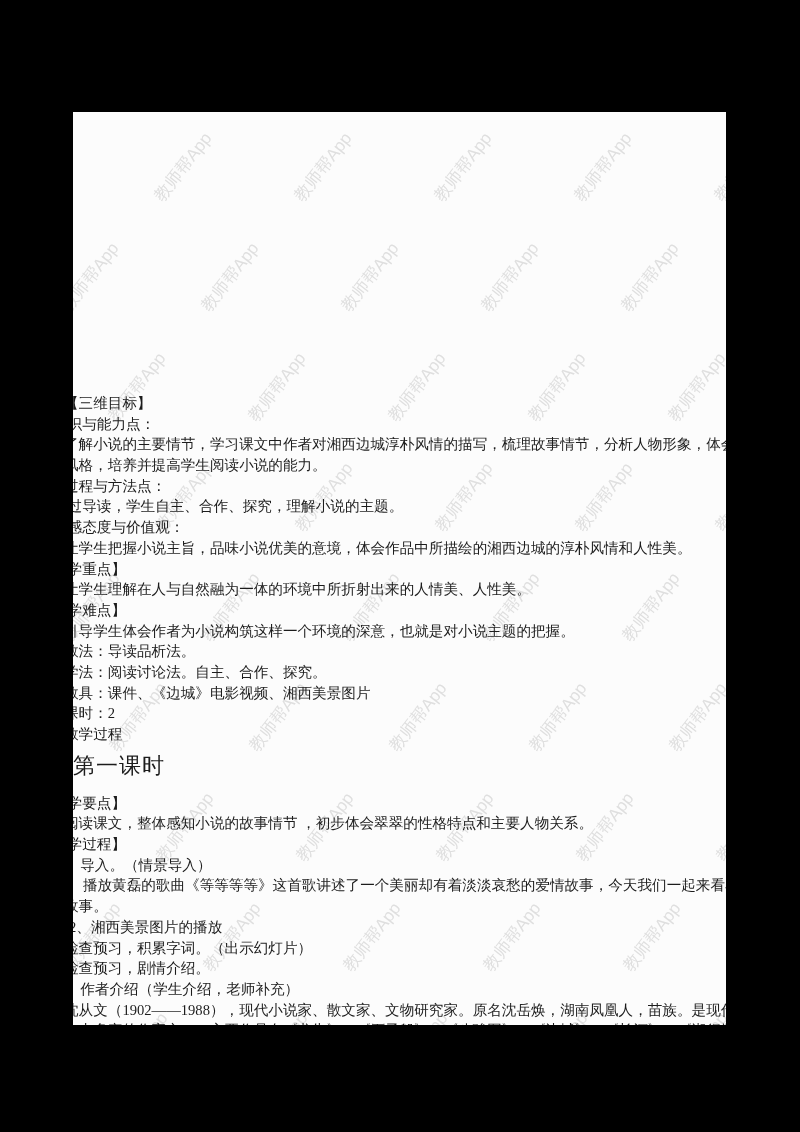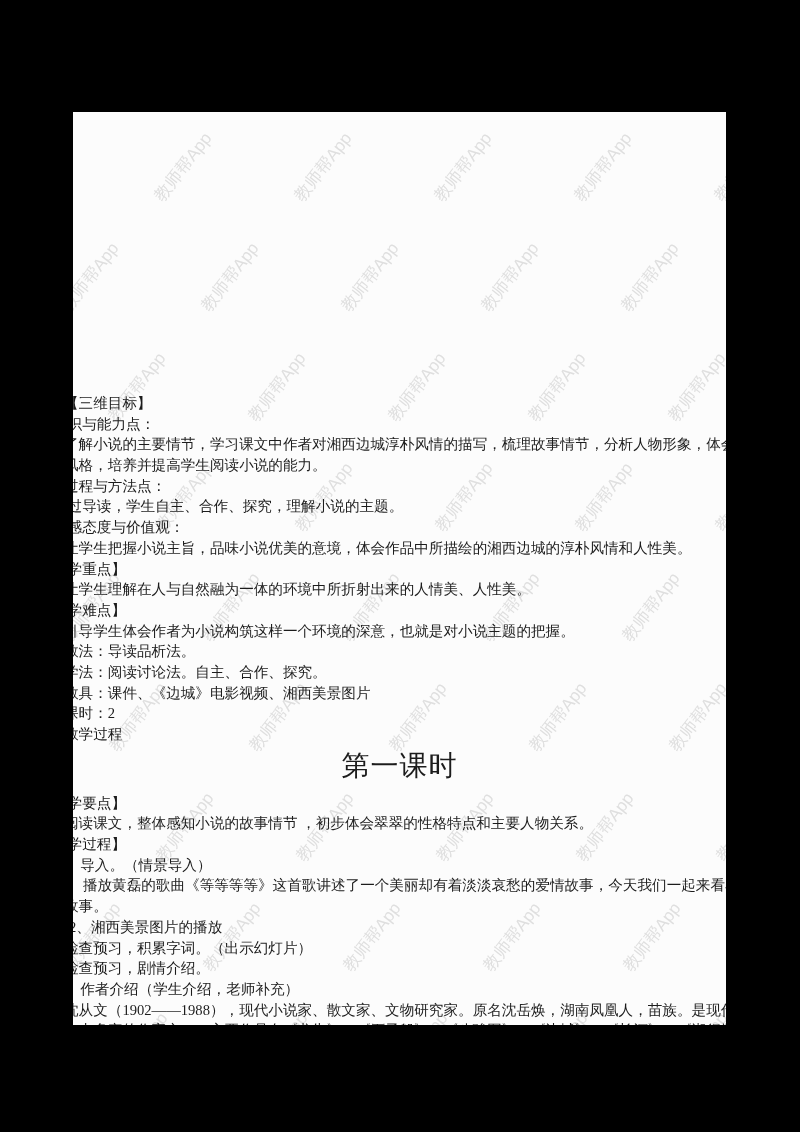--- a/index.html
+++ b/index.html
@@ -61,22 +61,21 @@
     font-family: "Liberation Serif", "DejaVu Serif", serif;
     font-size: 14.6px;
     line-height: 20.7px;
     color: #1c1c1c;
   }
   .doc-line {
     white-space: nowrap;
     height: 20.7px;
   }
   .section-heading {
-    text-align: center;
-    font-size: 28px;
+    font-size: 22px;
     line-height: 30px;
     height: 30px;
     margin-top: 6px;
     margin-bottom: 12px;
     letter-spacing: 1px;
     color: #1c1c1c;
     white-space: nowrap;
   }
 </style>
 </head>

